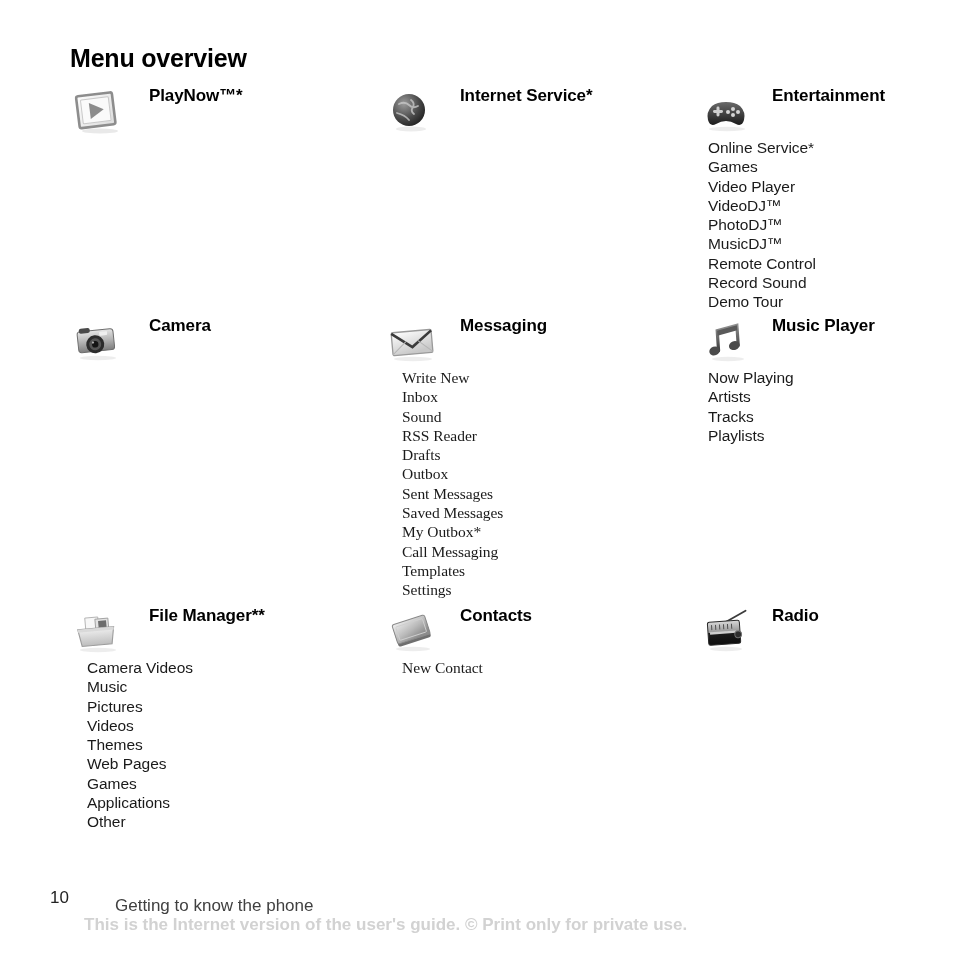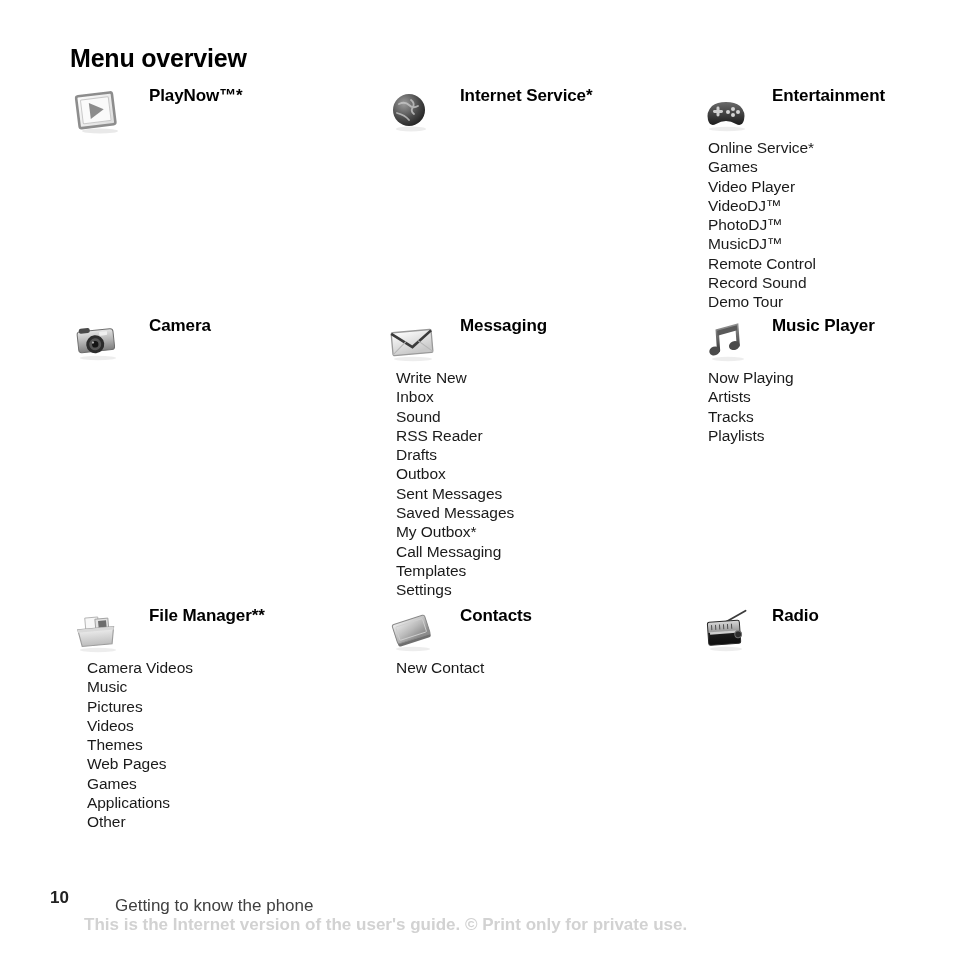--- a/index.html
+++ b/index.html
@@ -82,39 +82,39 @@
   .row-1 { top: 0px; }
   .row-2 { top: 230px; }
   .row-3 { top: 520px; }
 
   
   .head-a { left: 79px; }    
   .head-b { left: 75px; }    
   .head-c { left: 72px; }    
 
   .list-a { left: 17px; }
-  .list-b { left: 11px; }
+  .list-b { left: 17px; font-family: Liberation Serif, serif; }
   .list-c { left: 8px; }
 
   
   .ico { display: block; }
 
   
   .footer {
     position: absolute;
     left: 0;
     top: 888px;
     width: 954px;
   }
   .footer .page-num {
     position: absolute;
     left: 50px;
     top: 0px;
     font-size: 17px;
-    font-weight: bold;
+    font-weight: normal;
     color: #222;
   }
   .footer .chapter {
     position: absolute;
     left: 115px;
     top: 8px;
     font-size: 17px;
     color: #404040;
   }
   .footer .watermark {

